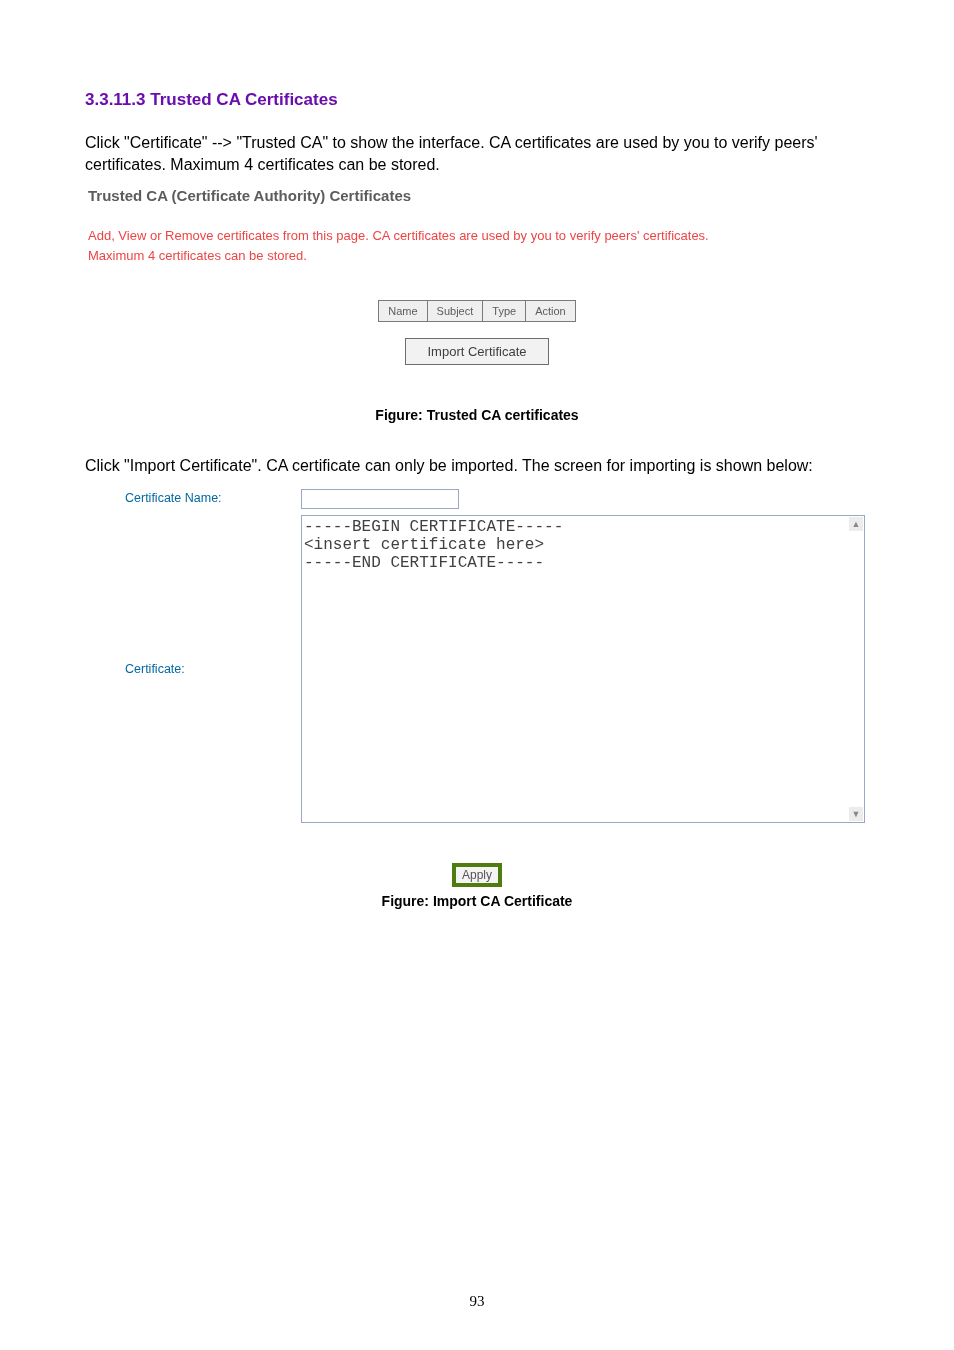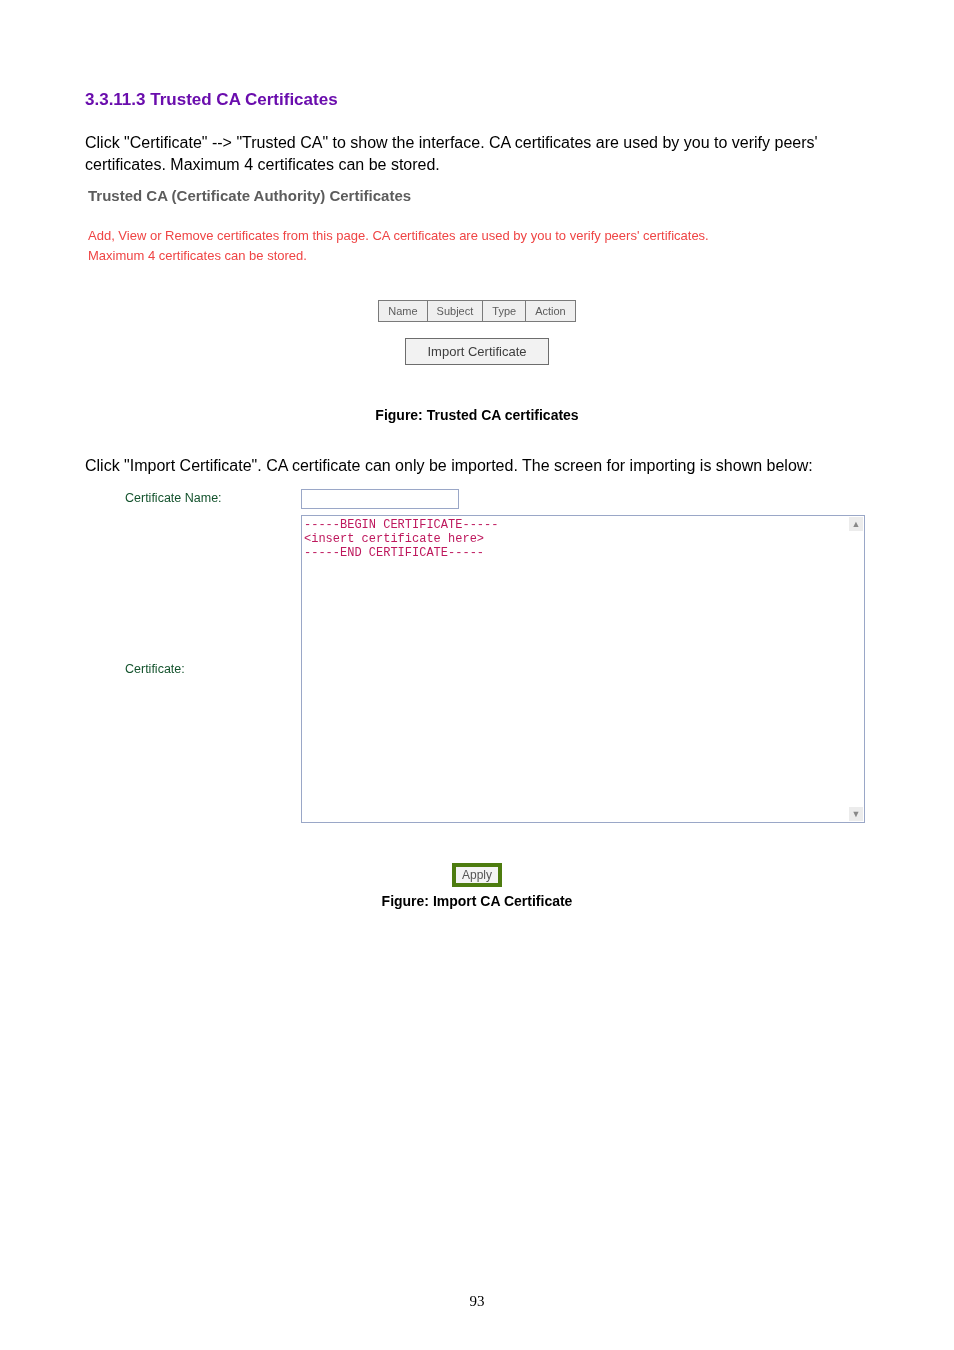--- a/index.html
+++ b/index.html
@@ -86,21 +86,21 @@
     margin: 8px 0 0 0;
   }
   .form-row {
     display: flex;
     align-items: flex-start;
     margin-bottom: 6px;
   }
   .form-label {
     width: 216px;
     flex: 0 0 216px;
-    color: #14532d;
+    color: #0369a1;
     font-size: 12.5px;
     padding-left: 40px;
     box-sizing: border-box;
     padding-top: 2px;
   }
   .form-label.middle {
     align-self: center;
     padding-top: 0;
   }
   .text-input {
@@ -121,22 +121,22 @@
     height: 308px;
     box-sizing: border-box;
   }
   .cert-textarea {
     border: none;
     outline: none;
     resize: none;
     width: 548px;
     height: 306px;
     font-family: "Courier New", monospace;
-    font-size: 12px;
-    color: #be185d;
+    font-size: 16px;
+    color: #404040;
     padding: 2px 0 0 2px;
     box-sizing: border-box;
     background: transparent;
   }
   .sb-arrow {
     position: absolute;
     right: 1px;
     width: 14px;
     height: 14px;
     background: #ececec;

